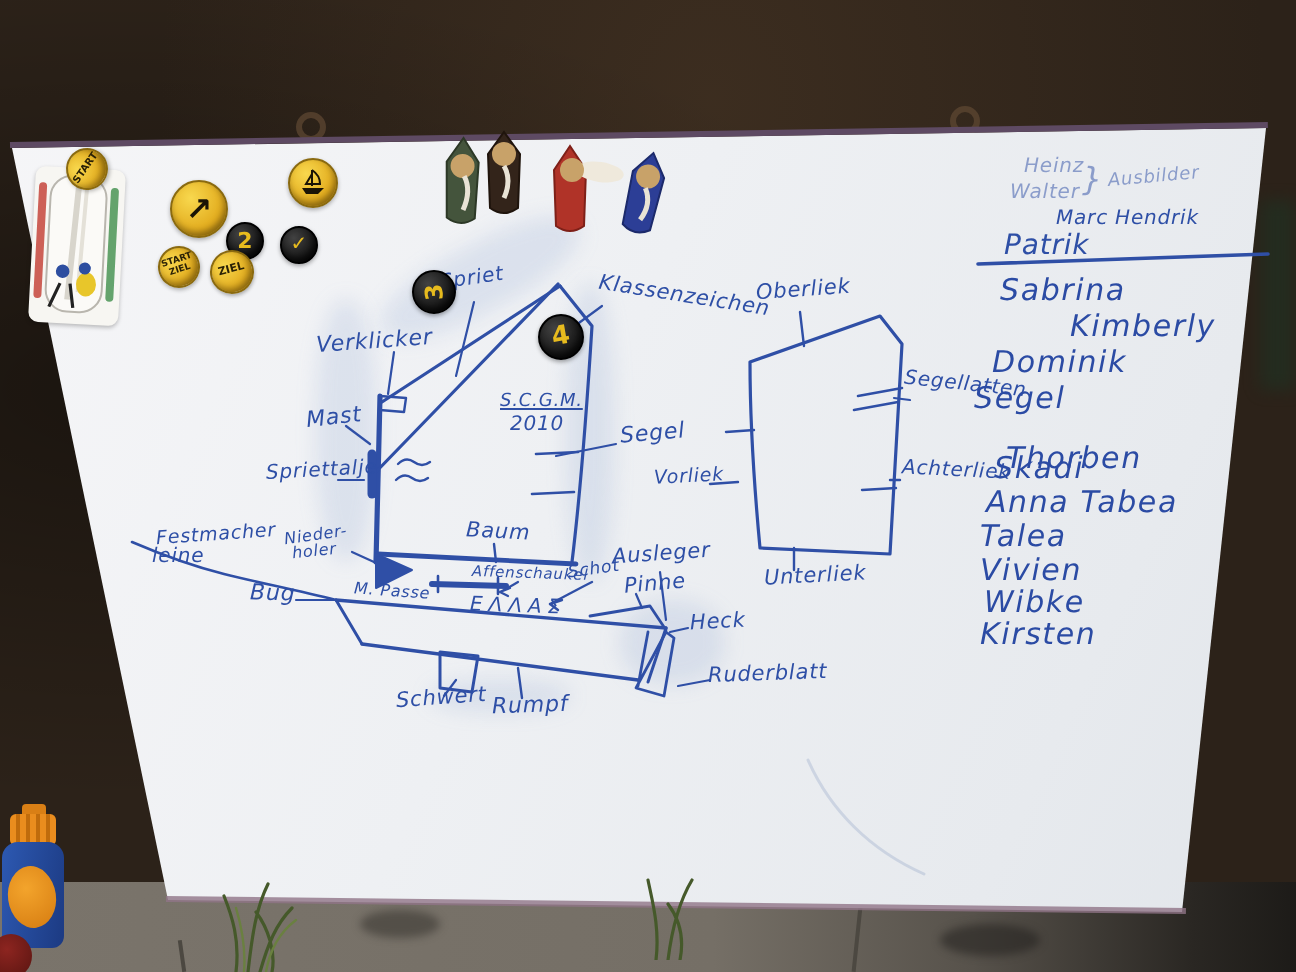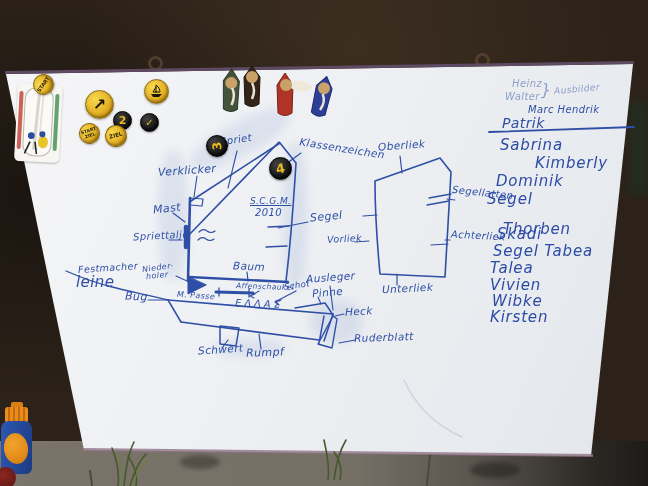--- a/index.html
+++ b/index.html
@@ -131,21 +131,21 @@
   <span class="hw" style="left:158px;top:164px;font-size:11px;transform:rotate(-4deg);">Verklicker</span>
   <span class="hw" style="left:220px;top:134px;font-size:10px;transform:rotate(-8deg);">Spriet</span>
   <span class="hw" style="left:299px;top:142px;font-size:10.5px;transform:rotate(9deg);">Klassenzeichen</span>
   <span class="hw" style="left:153px;top:202px;font-size:11px;transform:rotate(-6deg);">Mast</span>
   <span class="hw" style="left:250px;top:196px;font-size:9px;text-decoration:underline;">S.C.G.M.</span>
   <span class="hw" style="left:255px;top:207px;font-size:10px;">2010</span>
   <span class="hw" style="left:310px;top:210px;font-size:11px;transform:rotate(-5deg);">Segel</span>
   <span class="hw" style="left:133px;top:230px;font-size:10px;transform:rotate(-3deg);">Spriettalje</span>
   <span class="hw" style="left:327px;top:233px;font-size:9.5px;transform:rotate(-3deg);">Vorliek</span>
   <span class="hw" style="left:78px;top:262px;font-size:9.5px;transform:rotate(-4deg);">Festmacher</span>
-  <span class="hw" style="left:76px;top:273px;font-size:15px;text-align:center;">leine</span>
+  <span class="hw" style="left:76px;top:273px;font-size:10px;text-align:center;">leine</span>
   <span class="hw" style="left:142px;top:263px;font-size:8px;transform:rotate(-8deg);">Nieder-</span>
   <span class="hw" style="left:146px;top:271px;font-size:8px;transform:rotate(-6deg);">holer</span>
   <span class="hw" style="left:233px;top:260px;font-size:10.5px;transform:rotate(3deg);">Baum</span>
   <span class="hw" style="left:125px;top:290px;font-size:11px;transform:rotate(2deg);">Bug</span>
   <span class="hw" style="left:177px;top:291px;font-size:8px;transform:rotate(4deg);">M. Passe</span>
   <span class="hw" style="left:236px;top:282px;font-size:7.5px;transform:rotate(2deg);">Affenschaukel</span>
   <span class="hw" style="left:284px;top:280px;font-size:8.5px;transform:rotate(-8deg);">Schot</span>
   <span class="hw" style="left:235px;top:298px;font-size:10px;letter-spacing:3px;transform:rotate(2deg);">ΕΛΛΑΣ</span>
   <span class="hw" style="left:306px;top:271px;font-size:10.5px;transform:rotate(-4deg);">Ausleger</span>
   <span class="hw" style="left:312px;top:286px;font-size:10.5px;transform:rotate(-5deg);">Pinne</span>
@@ -165,21 +165,21 @@
   <span class="hw faded" style="left:554px;top:84px;font-size:9px;transform:rotate(-5deg);">Ausbilder</span>
   <span class="hw" style="left:528px;top:104px;font-size:10px;">Marc Hendrik</span>
   <span class="hw" style="left:502px;top:115px;font-size:14px;">Patrik</span>
 
   <span class="hw-big" style="left:500px;top:136px;">Sabrina</span>
   <span class="hw-big" style="left:495px;top:154px;margin-left:40px;">Kimberly</span>
   <span class="hw-big" style="left:496px;top:172px;">Dominik</span>
   <span class="hw-big" style="left:487px;top:190px;">Segel</span>
   <span class="hw-big" style="left:503px;top:220px;">Thorben</span>
   <span class="hw-big" style="left:497px;top:225px;">Skadi</span>
-  <span class="hw-big" style="left:493px;top:242px;">Segel Tabea</span>
+  <span class="hw-big" style="left:493px;top:242px;">Anna Tabea</span>
   <span class="hw-big" style="left:490px;top:259px;">Talea</span>
   <span class="hw-big" style="left:490px;top:276px;">Vivien</span>
   <span class="hw-big" style="left:492px;top:292px;">Wibke</span>
   <span class="hw-big" style="left:490px;top:308px;">Kirsten</span>
 
   <div class="card">
     <svg width="45" height="78" viewBox="0 0 45 78">
       <rect x="2" y="8" width="4" height="58" rx="2" fill="#c23b2f" opacity=".8"></rect>
       <rect x="38" y="9" width="4" height="57" rx="2" fill="#3f8f4a" opacity=".8"></rect>
       <rect x="8" y="4" width="28" height="68" rx="11" fill="#fbfaf7" stroke="#b9b6ae"></rect>

